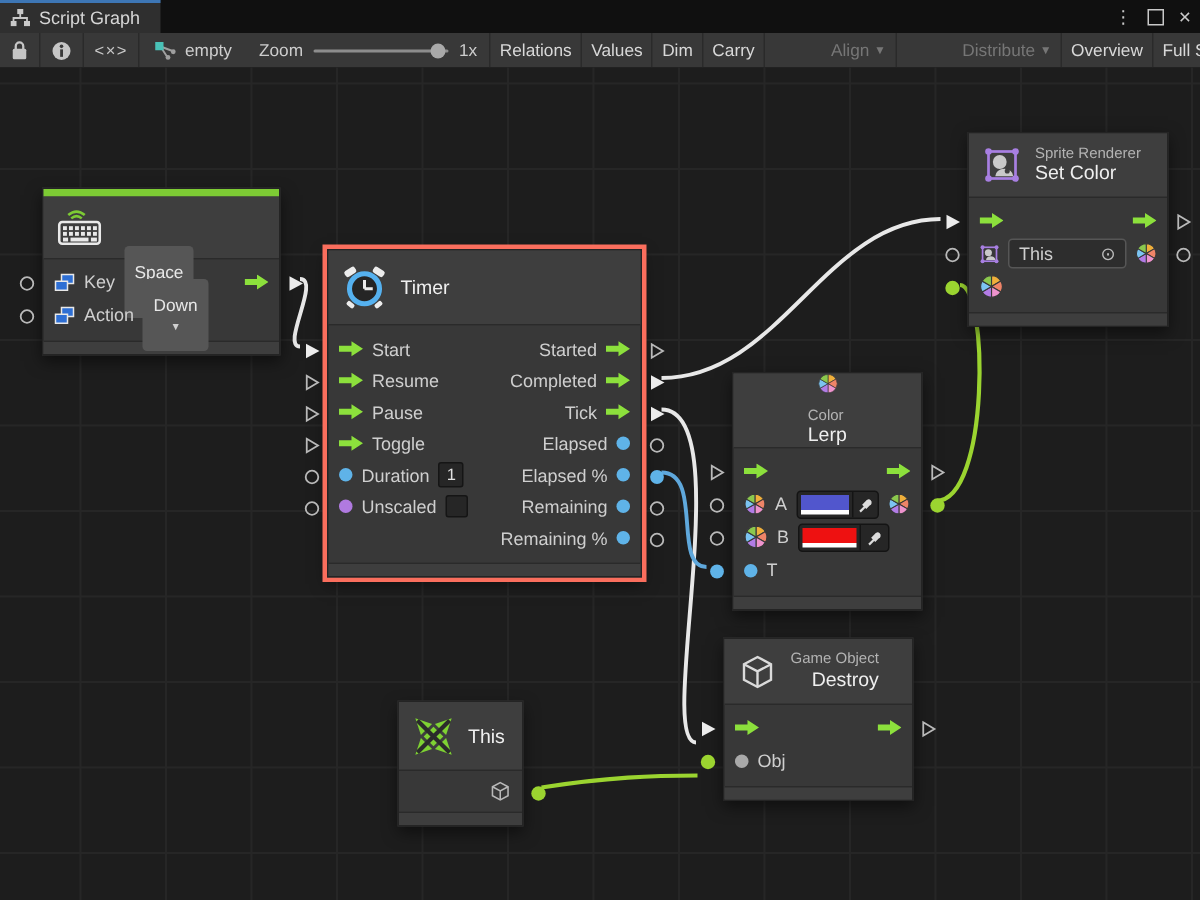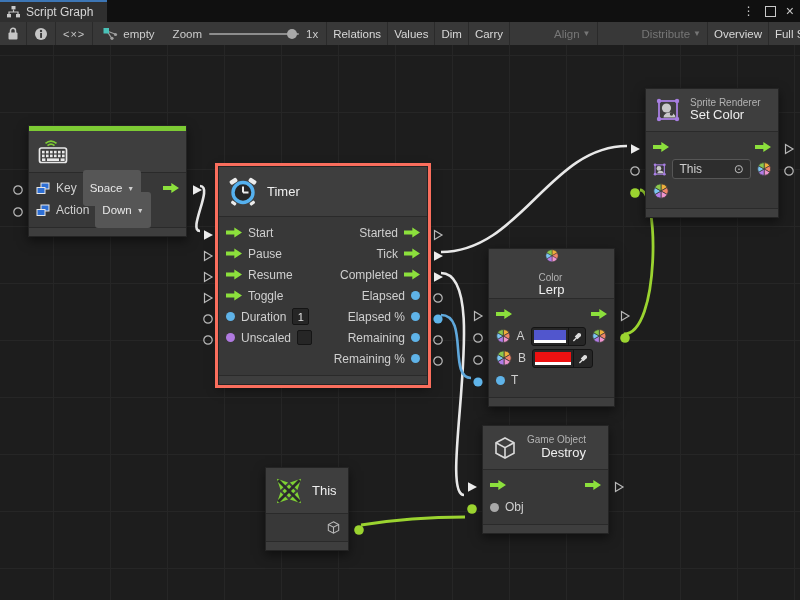--- a/index.html
+++ b/index.html
@@ -52,21 +52,21 @@
   
   .farrow{width:16px;height:11px;background:#8ce03c;flex:0 0 auto;
     clip-path:polygon(0 32%,52% 32%,52% 4%,100% 50%,52% 96%,52% 68%,0 68%);}
   .dot{width:9px;height:9px;border-radius:50%;flex:0 0 auto;}
   .dot.blue{background:#5fb3e8;} .dot.purple{background:#b07ae0;} .dot.gray{background:#a9a9a9;}
   
   .pl,.pr{position:absolute;top:50%;transform:translateY(-50%);width:12px;height:12px;z-index:3;}
   .pl{left:-17px;} .pr{right:-17px;}
   
   .dd{display:flex;align-items:center;gap:5px;background:#565656;border-radius:3px;
-      padding:12px 7px;font-size:11.5px;color:#e8e8e8;}
+      padding:12px 7px;font-size:11.5px;color:#e8e8e8;flex-direction:column;}
   .dd .caret{font-size:7px;color:#d0d0d0;}
   .numbox{width:15px;height:15px;background:#262626;border:1px solid #151515;border-radius:2px;
           color:#e0e0e0;font-size:11px;display:flex;align-items:center;justify-content:center;}
   .chk{width:13px;height:13px;background:#262626;border:1px solid #151515;border-radius:2px;}
   .cfield{display:flex;align-items:center;background:#262626;border:1px solid #141414;border-radius:3px;height:17px;overflow:hidden;}
   .swatch{width:36px;height:13px;margin:0 2px;display:flex;flex-direction:column;}
   .swatch .c{flex:1;} .swatch .a{height:3px;background:#fff;}
   .drop{width:18px;align-self:stretch;border-left:1px solid #141414;display:flex;align-items:center;justify-content:center;}
   .ofield{display:flex;align-items:center;justify-content:space-between;background:#2d2d2d;border:1px solid #565656;
           border-radius:3px;padding:1px 6px;font-size:12px;color:#cfcfcf;width:72px;height:16px;}
@@ -254,37 +254,37 @@
             </span>
           <span class="pr"><svg width="12" height="12">
                 <path d="M2.5,1.5 L10,6 L2.5,10.5 Z" fill="none" stroke="#b9b9b9" stroke-width="1.2"></path>
               </svg></span>
         </div>
         <div class="row">
           <span class="pl"><svg width="12" height="12">
                 <path d="M2.5,1.5 L10,6 L2.5,10.5 Z" fill="none" stroke="#b9b9b9" stroke-width="1.2"></path>
               </svg></span>
           <span class="farrow"></span>
+          <span class="plabel">Resume</span>
+          <span class="cellr">
+              <span class="plabel">Completed</span>
+              <span class="farrow"></span>
+            </span>
+          <span class="pr"><svg width="12" height="12">
+                <path d="M2,1.2 L11,6 L2,10.8 Z" fill="#ececec"></path>
+              </svg></span>
+        </div>
+        <div class="row">
+          <span class="pl"><svg width="12" height="12">
+                <path d="M2.5,1.5 L10,6 L2.5,10.5 Z" fill="none" stroke="#b9b9b9" stroke-width="1.2"></path>
+              </svg></span>
+          <span class="farrow"></span>
           <span class="plabel">Pause</span>
           <span class="cellr">
               <span class="plabel">Tick</span>
-              <span class="farrow"></span>
-            </span>
-          <span class="pr"><svg width="12" height="12">
-                <path d="M2,1.2 L11,6 L2,10.8 Z" fill="#ececec"></path>
-              </svg></span>
-        </div>
-        <div class="row">
-          <span class="pl"><svg width="12" height="12">
-                <path d="M2.5,1.5 L10,6 L2.5,10.5 Z" fill="none" stroke="#b9b9b9" stroke-width="1.2"></path>
-              </svg></span>
-          <span class="farrow"></span>
-          <span class="plabel">Resume</span>
-          <span class="cellr">
-              <span class="plabel">Completed</span>
               <span class="farrow"></span>
             </span>
           <span class="pr"><svg width="12" height="12">
                 <path d="M2,1.2 L11,6 L2,10.8 Z" fill="#ececec"></path>
               </svg></span>
         </div>
         <div class="row">
           <span class="pl"><svg width="12" height="12">
                 <path d="M2.5,1.5 L10,6 L2.5,10.5 Z" fill="none" stroke="#b9b9b9" stroke-width="1.2"></path>
               </svg></span>

